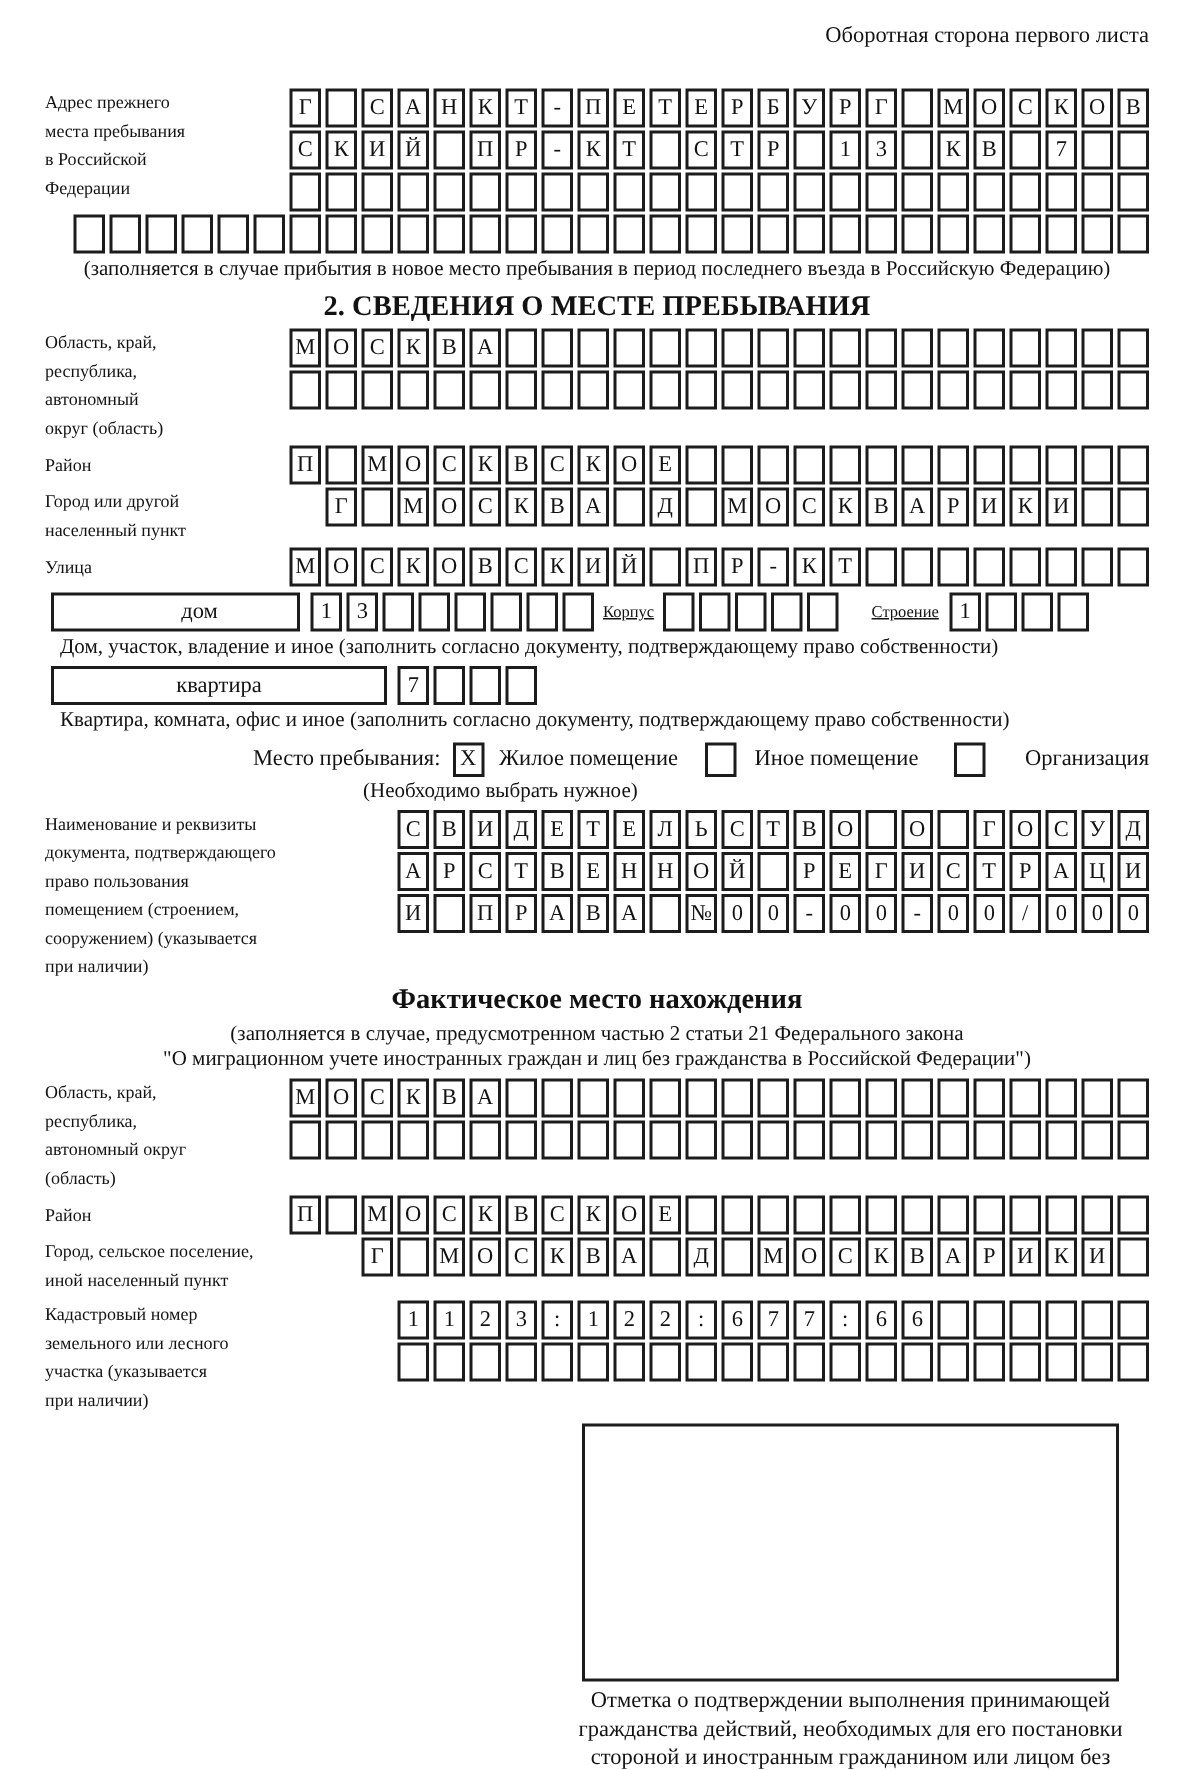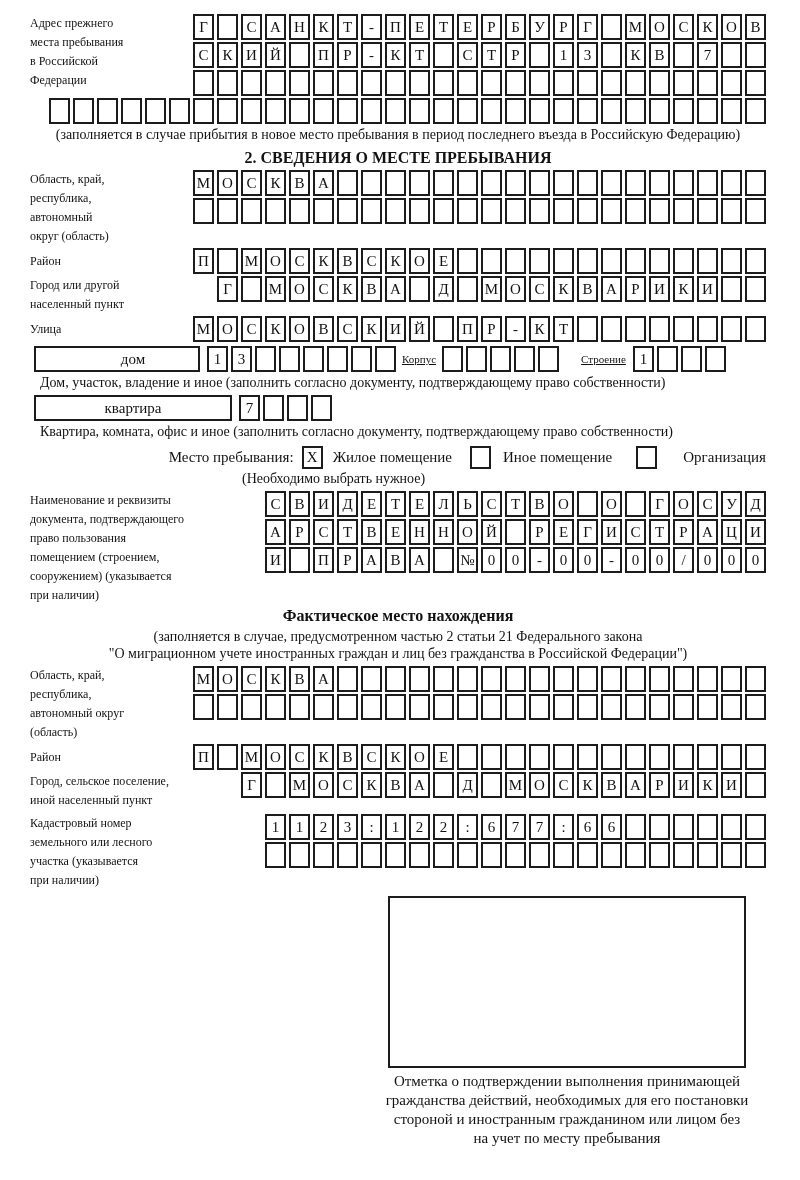--- a/index.html
+++ b/index.html
@@ -23,21 +23,21 @@
     border:2px solid #1c1c1c; background:#fff;
     display:flex; align-items:center; justify-content:center;
     font-size:15px; line-height:1;
   }
   .fullrow { margin-bottom:2px; }
 
   .caption { font-size:14px; line-height:17px; }
   .center { text-align:center; }
   .cap-left { margin:1px 0 3px 10px; }
 
-  .sec-title { text-align:center; font-weight:bold; font-size:16px; margin:6px 0 3px 0; }
+  .sec-title { text-align:center; font-weight:bold; font-size:19px; margin:6px 0 3px 0; }
 
   .inline-row { display:flex; align-items:center; margin:4px 0 2px 0; }
   .wide-box {
     height:26px; box-sizing:border-box; border:2px solid #1c1c1c;
     display:flex; align-items:center; justify-content:center; font-size:15px;
   }
   .cells-inline { display:flex; gap:3px; }
   .small-label { font-size:11px;text-decoration:underline; }
 
   .chk {
@@ -52,20 +52,21 @@
   .stamp-caption { font-size:15px; line-height:19px; text-align:center; margin-top:4px; }
 
   .mt4 { margin-top:4px; }
   .mb4 { margin-bottom:4px; }
 </style>
 </head>
 <body>
 
 <div class="page">
 
+  <div class="top-note">Оборотная сторона первого листа</div>
 
   <div class="frow">
     <div class="flabel">
       <div>Адрес прежнего</div>
       <div>места пребывания</div>
       <div>в Российской</div>
       <div>Федерации</div>
     </div>
     <div class="fcells">
       <div class="cellrow">
@@ -369,21 +370,21 @@
     <div class="cells-inline" style="margin-left:7px;">
         <div class="cell">1</div>
         <div class="cell"></div>
         <div class="cell"></div>
         <div class="cell"></div>
       </div>
   </div>
   <div class="caption cap-left">Дом, участок, владение и иное (заполнить согласно документу, подтверждающему право собственности)</div>
 
   <div class="inline-row">
-    <div class="wide-box" style="width:198px; margin-left:4px;">квартира</div>
+    <div class="wide-box" style="width:224px; margin-left:4px;">квартира</div>
     <div class="cells-inline" style="margin-left:7px;">
         <div class="cell">7</div>
         <div class="cell"></div>
         <div class="cell"></div>
         <div class="cell"></div>
       </div>
   </div>
   <div class="caption cap-left mb4">Квартира, комната, офис и иное (заполнить согласно документу, подтверждающему право собственности)</div>
 
   <div class="chk-row">

